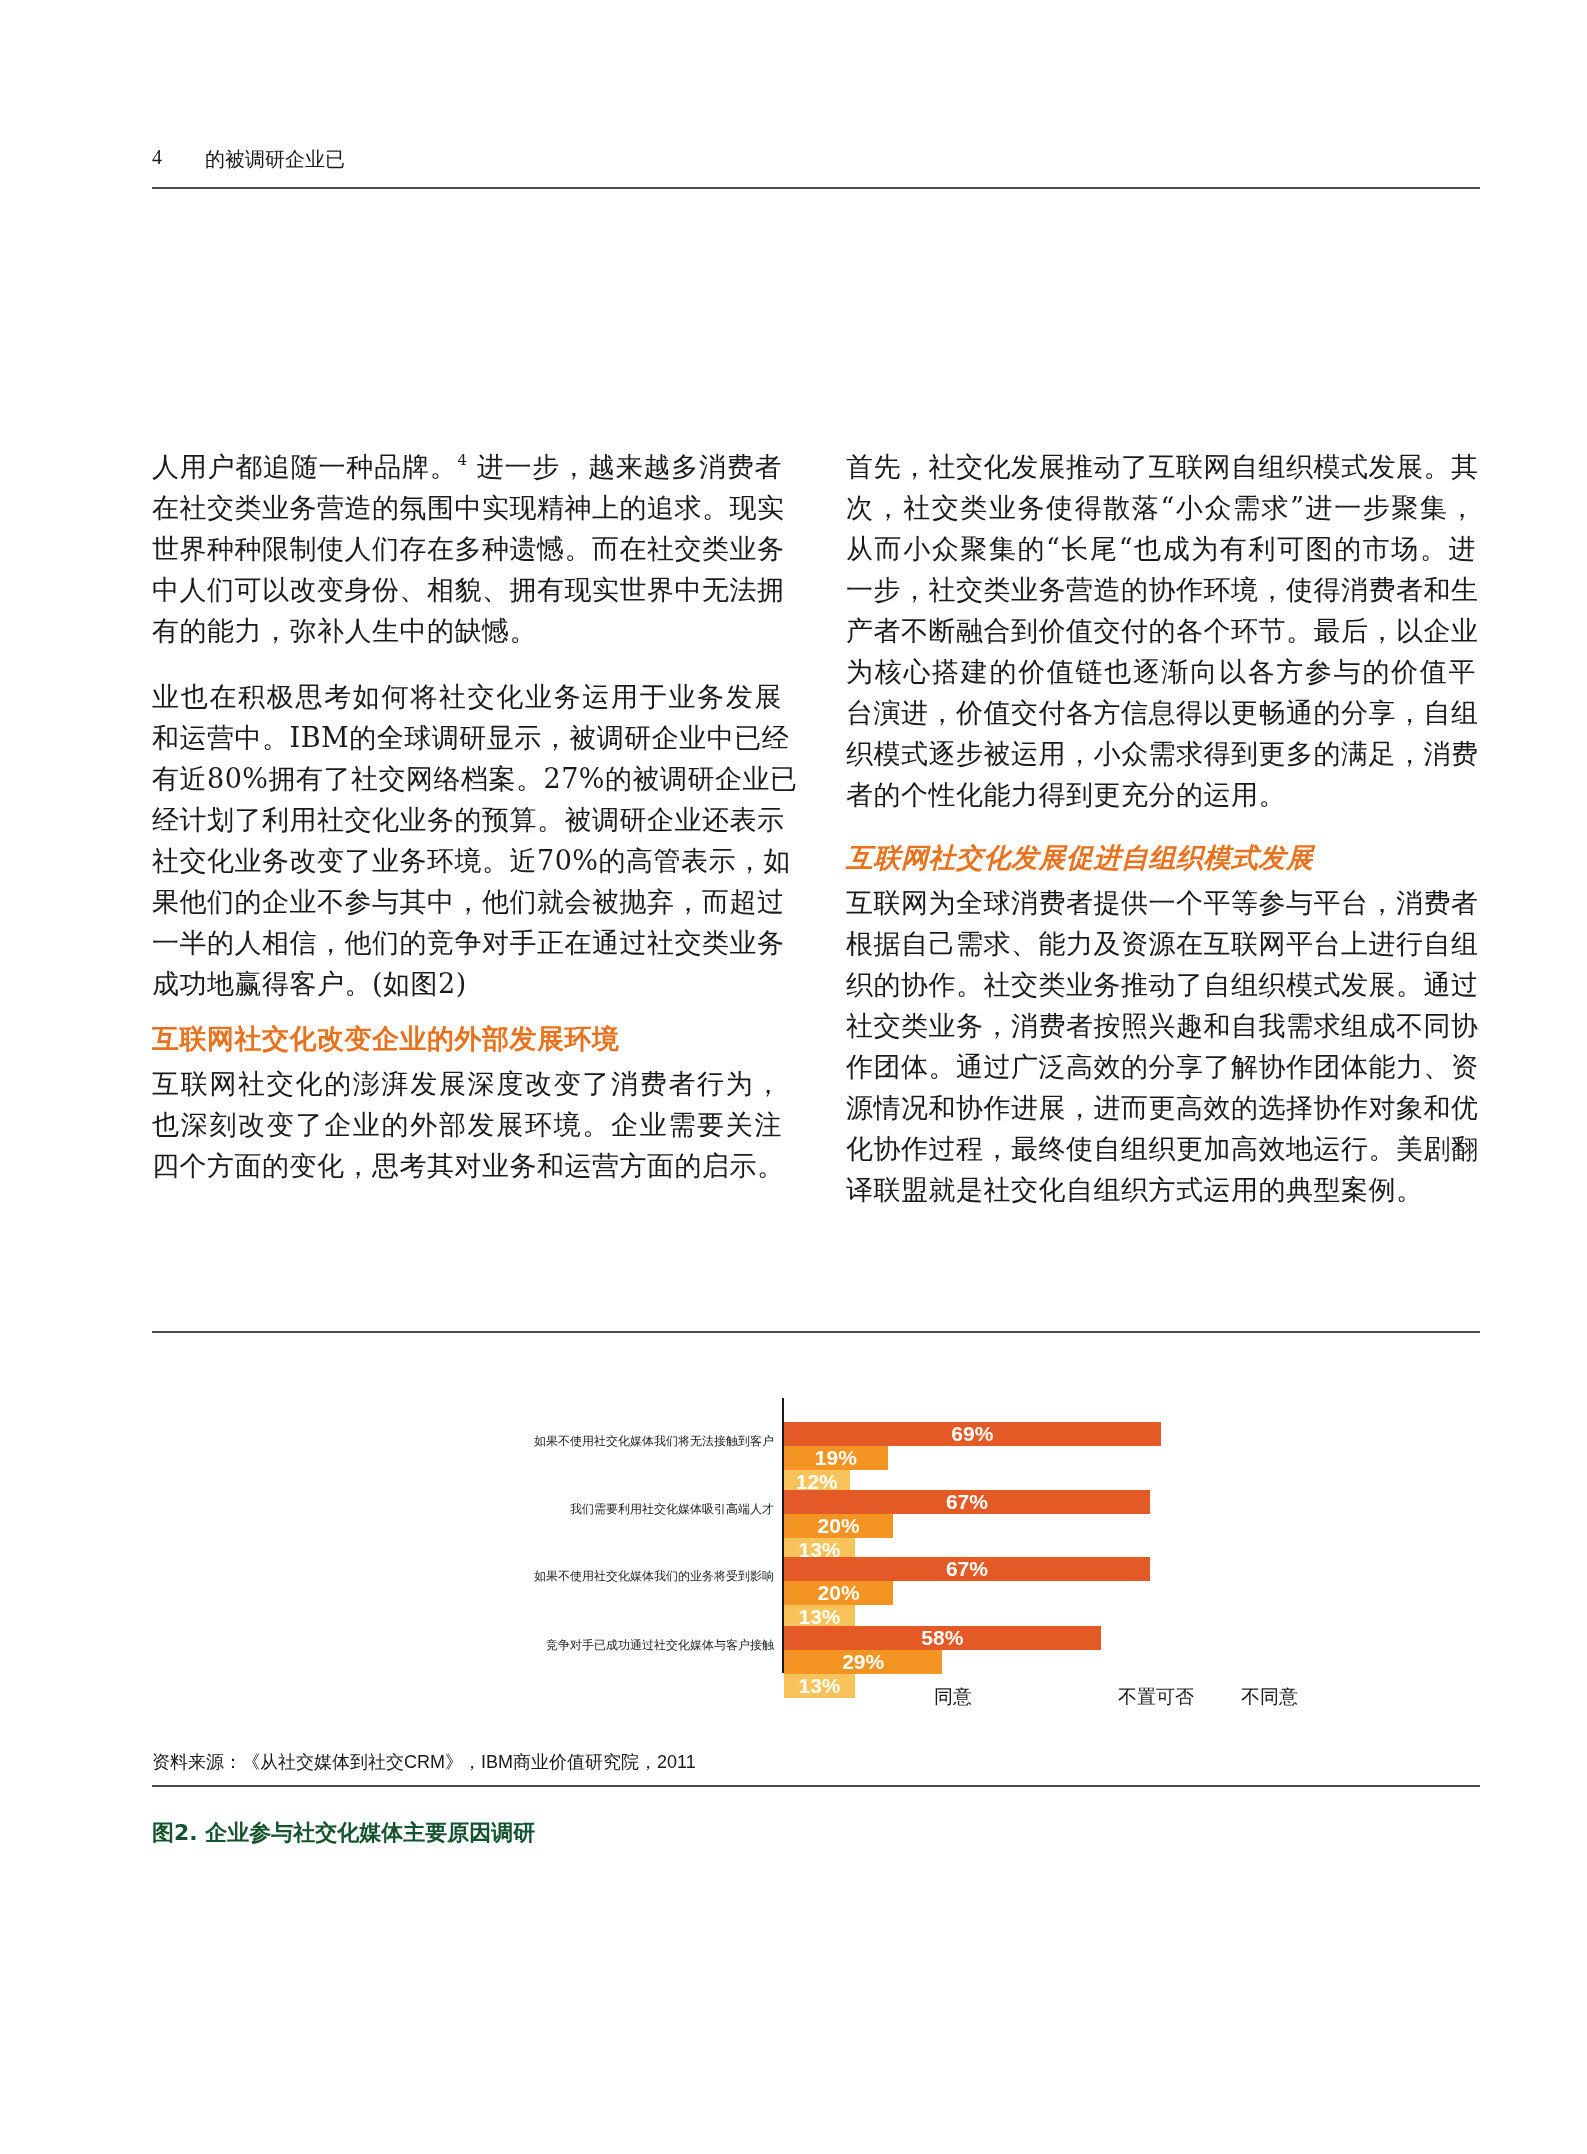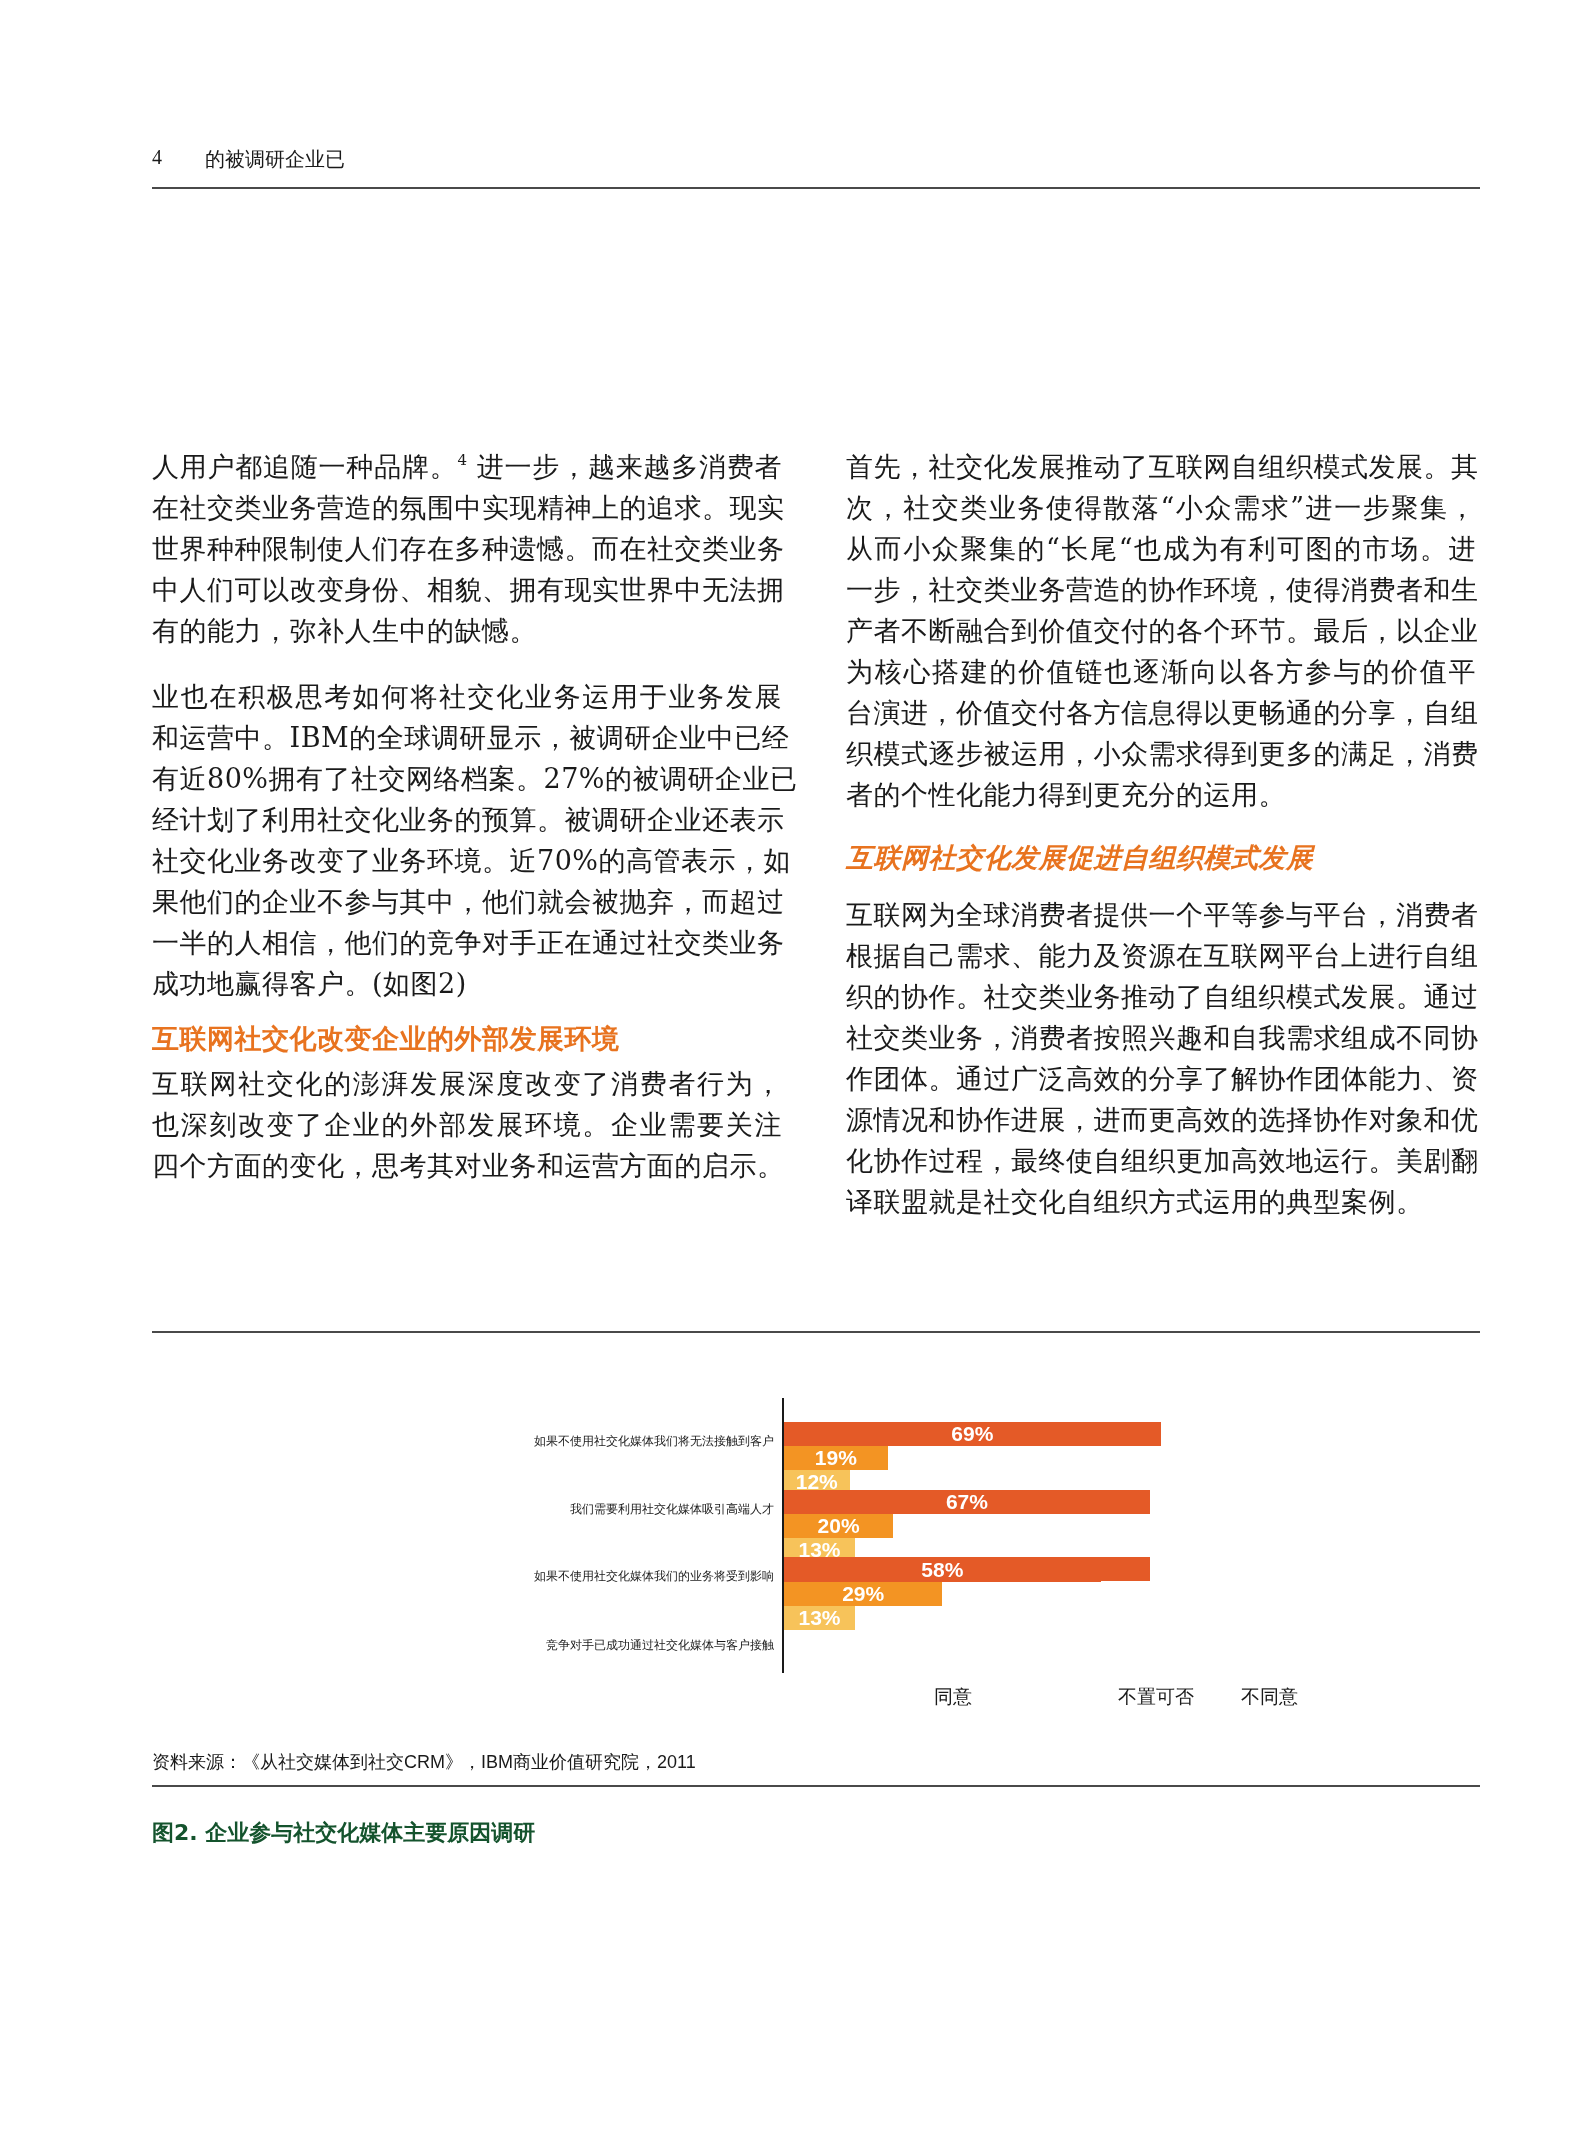--- a/index.html
+++ b/index.html
@@ -69,21 +69,21 @@
     <span class="line">次，社交类业务使得散落“小众需求”进一步聚集，</span>
     <span class="line">从而小众聚集的“长尾“也成为有利可图的市场。进</span>
     <span class="line">一步，社交类业务营造的协作环境，使得消费者和生</span>
     <span class="line">产者不断融合到价值交付的各个环节。最后，以企业</span>
     <span class="line">为核心搭建的价值链也逐渐向以各方参与的价值平</span>
     <span class="line">台演进，价值交付各方信息得以更畅通的分享，自组</span>
     <span class="line">织模式逐步被运用，小众需求得到更多的满足，消费</span>
     <span class="line last">者的个性化能力得到更充分的运用。</span>
   </p>
   <div class="h-orange italic" style="margin-top:22px;">互联网社交化发展促进自组织模式发展</div>
-  <p style="margin-top:16px;">
+  <p style="margin-top:4px;">
     <span class="line">互联网为全球消费者提供一个平等参与平台，消费者</span>
     <span class="line">根据自己需求、能力及资源在互联网平台上进行自组</span>
     <span class="line">织的协作。社交类业务推动了自组织模式发展。通过</span>
     <span class="line">社交类业务，消费者按照兴趣和自我需求组成不同协</span>
     <span class="line">作团体。通过广泛高效的分享了解协作团体能力、资</span>
     <span class="line">源情况和协作进展，进而更高效的选择协作对象和优</span>
     <span class="line">化协作过程，最终使自组织更加高效地运行。美剧翻</span>
     <span class="line last">译联盟就是社交化自组织方式运用的典型案例。</span>
   </p>
 </div>
@@ -108,21 +108,21 @@
   </div>
 
   <div class="chart-label" style="top:1564px;">如果不使用社交化媒体我们的业务将受到影响</div>
   <div class="bar" style="top:1557px;">
     <div class="seg agree" style="width:67%;">67%</div>
     <div class="seg neutral" style="width:20%;">20%</div>
     <div class="seg disagree" style="width:13%;">13%</div>
   </div>
 
   <div class="chart-label" style="top:1633px;">竞争对手已成功通过社交化媒体与客户接触</div>
-  <div class="bar" style="top:1558px;">
+  <div class="bar" style="top:1626px;">
     <div class="seg agree" style="width:58%;">58%</div>
     <div class="seg neutral" style="width:29%;">29%</div>
     <div class="seg disagree" style="width:13%;">13%</div>
   </div>
 
   <div class="legend" style="left:934px;">同意</div>
   <div class="legend" style="left:1118px;">不置可否</div>
   <div class="legend" style="left:1241px;">不同意</div>
 </div>
 

